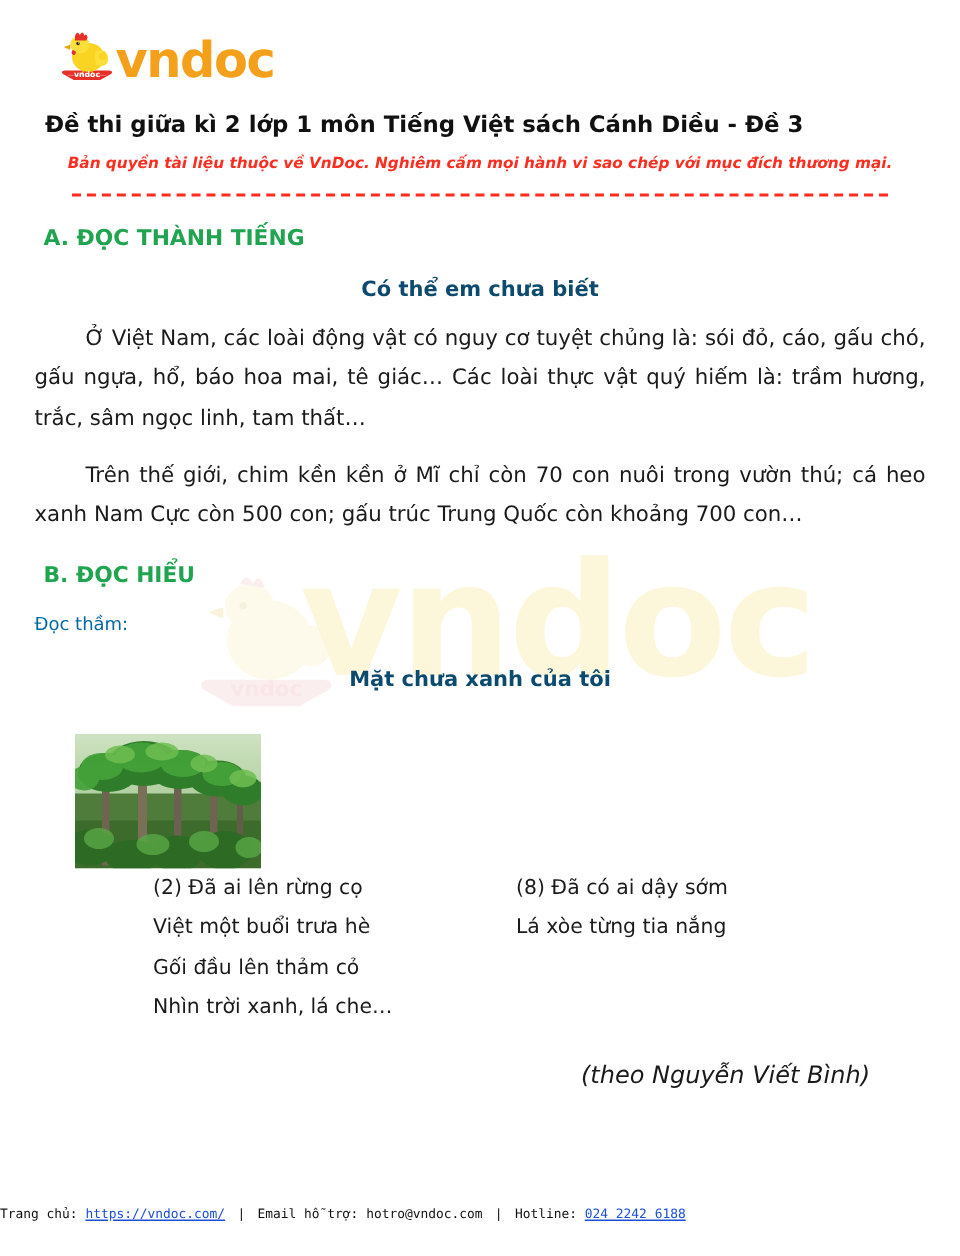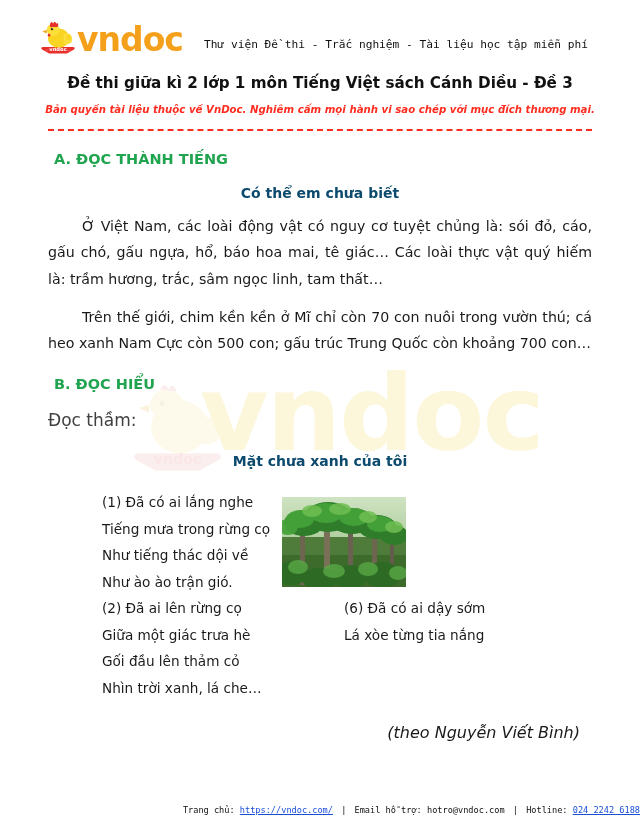--- a/index.html
+++ b/index.html
@@ -91,21 +91,20 @@
     letter-spacing: 0px;
     white-space: nowrap;
     margin-left: 8px;
     padding-top: 10px;
   }
 
   
   .doc-title {
     position: relative;
     z-index: 2;
-    text-align: center;
     font-family: "DejaVu Sans", sans-serif;
     font-weight: bold;
     font-size: 15.2px;
     color: #111111;
     margin: 12px 0 0 0;
     padding: 0 30px;
   }
   .copyright {
     position: relative;
     z-index: 2;
@@ -123,21 +122,21 @@
     z-index: 2;
     margin: 14px 48px 0 48px;
     border-top: 2px dashed #ff2d20;
     height: 0;
   }
 
   
   .content {
     position: relative;
     z-index: 2;
-    padding: 0 48px;
+    padding: 0 23px;
     margin-top: 11px;
   }
   .section-head {
     font-family: "DejaVu Sans", sans-serif;
     font-weight: bold;
     font-size: 14.5px;
     color: #20a44f;
     margin: 20px 0 0 6px;
   }
   .center-bold {
@@ -151,24 +150,24 @@
   .para {
     text-align: justify;
     text-justify: inter-word;
     font-size: 14.2px;
     line-height: 1.85;
     margin: 12px 0 0 0;
     text-indent: 34px;
     color: #1a1a1a;
   }
   .plain-line {
-    font-size: 17px;
+    font-size: 12px;
     line-height: 1.7;
     margin: 14px 0 0 0;
-    color: #404040;
+    color: #0369a1;
   }
 
   
   .poem-wrap {
     position: relative;
     z-index: 2;
     padding: 0 48px;
     margin-top: 20px;
   }
   .poem-row {
@@ -208,21 +207,21 @@
     position: relative;
     z-index: 2;
   }
 
   
   .footer {
     position: absolute;
     left: 0;
     bottom: 22px;
     width: 640px;
-    text-align: right;
+    text-align: left;
     font-family: "DejaVu Sans Mono", monospace;
     font-size: 8.6px;
     color: #111111;
     z-index: 2;
     white-space: nowrap;
   }
   .footer a, .footer .link {
     color: #1a4fd6;
     text-decoration: underline;
   }
@@ -269,48 +268,39 @@
 
         <path d="M64 38 q18 -6 21 9 q3 14 -11 16 q-8 1 -10 -7 q-1 -9 0 -18 z" fill="#fcdf3a"></path>
         <path d="M70 44 q7 -8 11 -1 q3 6 -3 9 q-6 2 -8 -3 z" fill="#f9d423"></path>
 
         <path d="M44 70 l-2 6 M58 70 l2 6" stroke="#f5a01b" stroke-width="3" fill="none"></path>
 
         <text x="50" y="81" font-size="13" font-family="DejaVu Sans, sans-serif" font-weight="bold" fill="#ffffff" text-anchor="middle">vndoc</text>
       </svg>
       <span class="logo-word">vndoc</span>
     </div>
-    <div class="tagline">Thư viện Đề thi - Trắc nghiệm - Tài liệu học tập miễn phí</div>
   </div>
 
   <div class="doc-title">Đề thi giữa kì 2 lớp 1 môn Tiếng Việt sách Cánh Diều - Đề 3</div>
   <div class="copyright">Bản quyền tài liệu thuộc về VnDoc. Nghiêm cấm mọi hành vi sao chép với mục đích thương mại.</div>
   <div class="dash-rule"></div>
 
   <div class="content">
     <div class="section-head">A. ĐỌC THÀNH TIẾNG</div>
     <div class="center-bold">Có thể em chưa biết</div>
     <div class="para">Ở Việt Nam, các loài động vật có nguy cơ tuyệt chủng là: sói đỏ, cáo, gấu chó, gấu ngựa, hổ, báo hoa mai, tê giác… Các loài thực vật quý hiếm là: trầm hương, trắc, sâm ngọc linh, tam thất…</div>
     <div class="para">Trên thế giới, chim kền kền ở Mĩ chỉ còn 70 con nuôi trong vườn thú; cá heo xanh Nam Cực còn 500 con; gấu trúc Trung Quốc còn khoảng 700 con…</div>
 
     <div class="section-head">B. ĐỌC HIỂU</div>
     <div class="plain-line">Đọc thầm:</div>
     <div class="center-bold">Mặt chưa xanh của tôi</div>
   </div>
 
   <div class="poem-wrap">
     <div class="poem-row">
-      <div class="poem-col">
-        <div class="stanza">
-          <div>(1) Đã có ai lắng nghe</div>
-          <div>Tiếng mưa trong rừng cọ</div>
-          <div>Như tiếng thác dội về</div>
-          <div>Như ào ào trận gió.</div>
-        </div>
-      </div>
       <div class="poem-photo">
         <svg viewBox="0 0 124 90" width="124" height="90">
           <defs>
             <linearGradient id="skyg" x1="0" y1="0" x2="0" y2="1">
               <stop offset="0%" stop-color="#cfe3c2"></stop>
               <stop offset="100%" stop-color="#8fb87a"></stop>
             </linearGradient>
           </defs>
           <rect x="0" y="0" width="124" height="90" fill="url(#skyg)"></rect>
 
@@ -357,28 +347,28 @@
             <ellipse cx="116" cy="76" rx="9" ry="7"></ellipse>
           </g>
         </svg>
       </div>
     </div>
 
     <div class="poem-row">
       <div class="poem-col">
         <div class="stanza second-row">
           <div>(2) Đã ai lên rừng cọ</div>
-          <div>Giữa một giác trưa hè</div>
+          <div>Việt một buổi trưa hè</div>
           <div>Gối đầu lên thảm cỏ</div>
           <div>Nhìn trời xanh, lá che…</div>
         </div>
       </div>
       <div class="poem-col right">
         <div class="stanza second-row">
-          <div>(6) Đã có ai dậy sớm</div>
+          <div>(8) Đã có ai dậy sớm</div>
           <div>Lá xòe từng tia nắng</div>
         </div>
       </div>
     </div>
   </div>
 
   <div class="attribution">(theo Nguyễn Viết Bình)</div>
 
   <div class="footer">
     <span>Trang chủ:</span>

